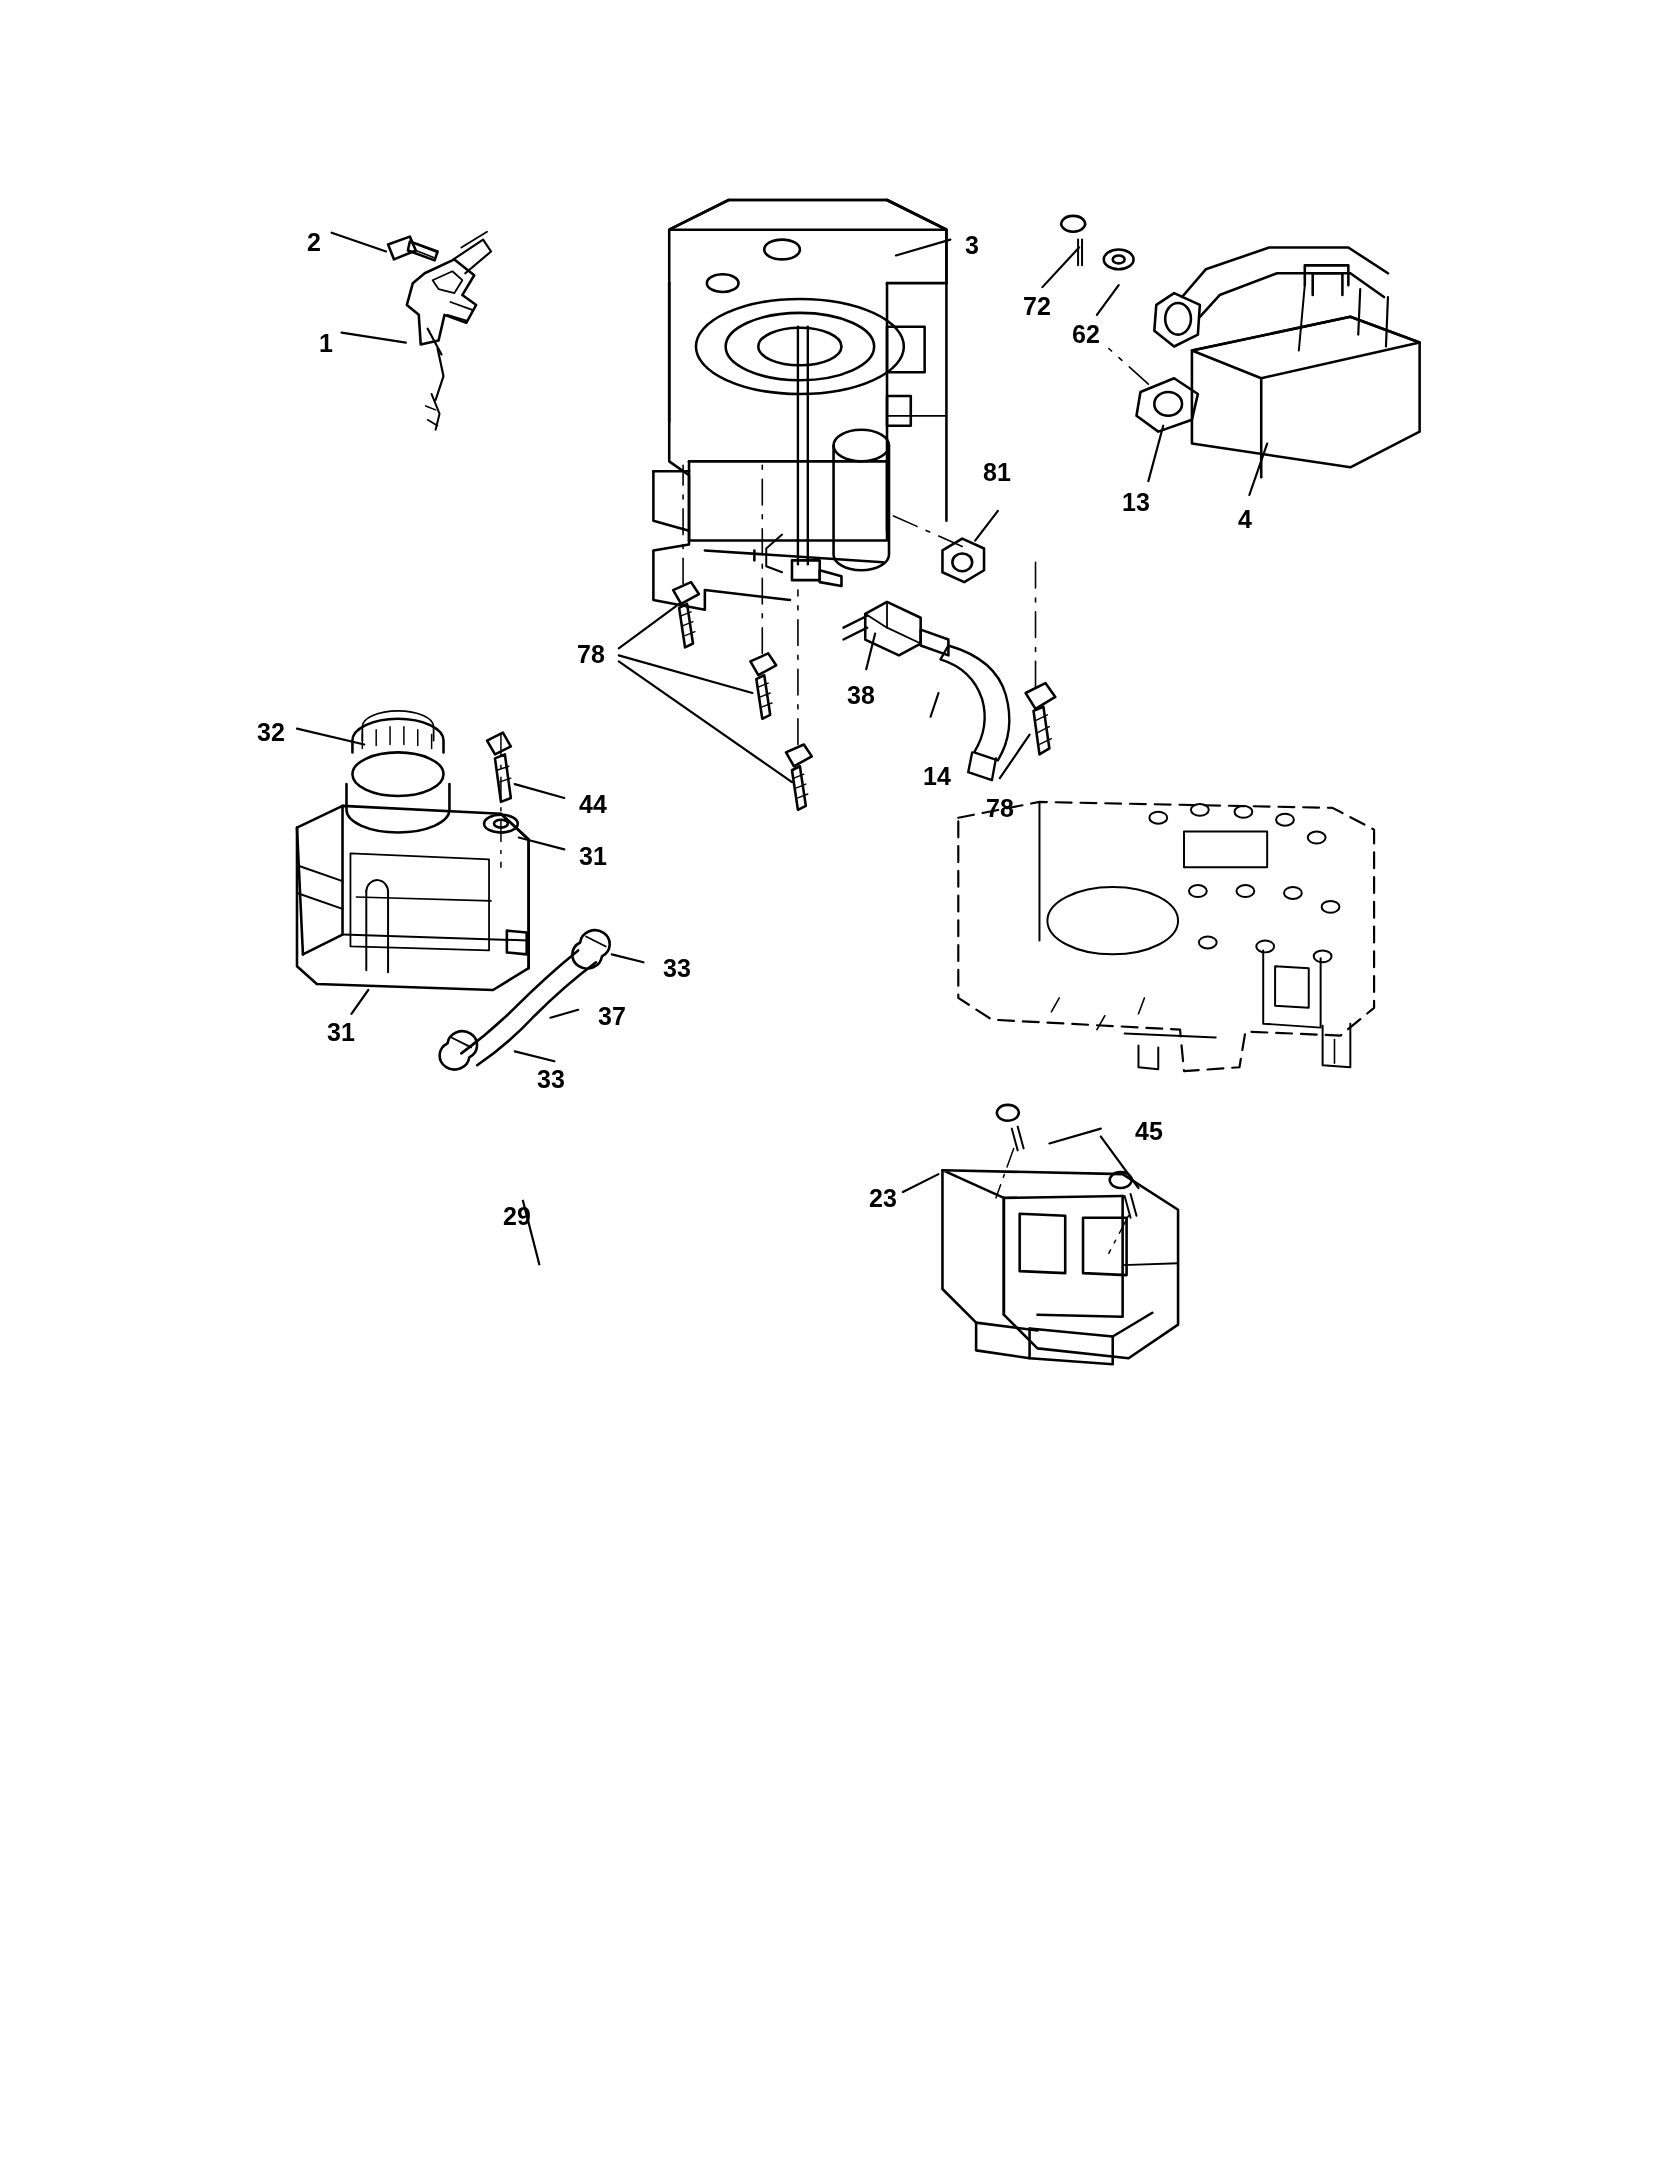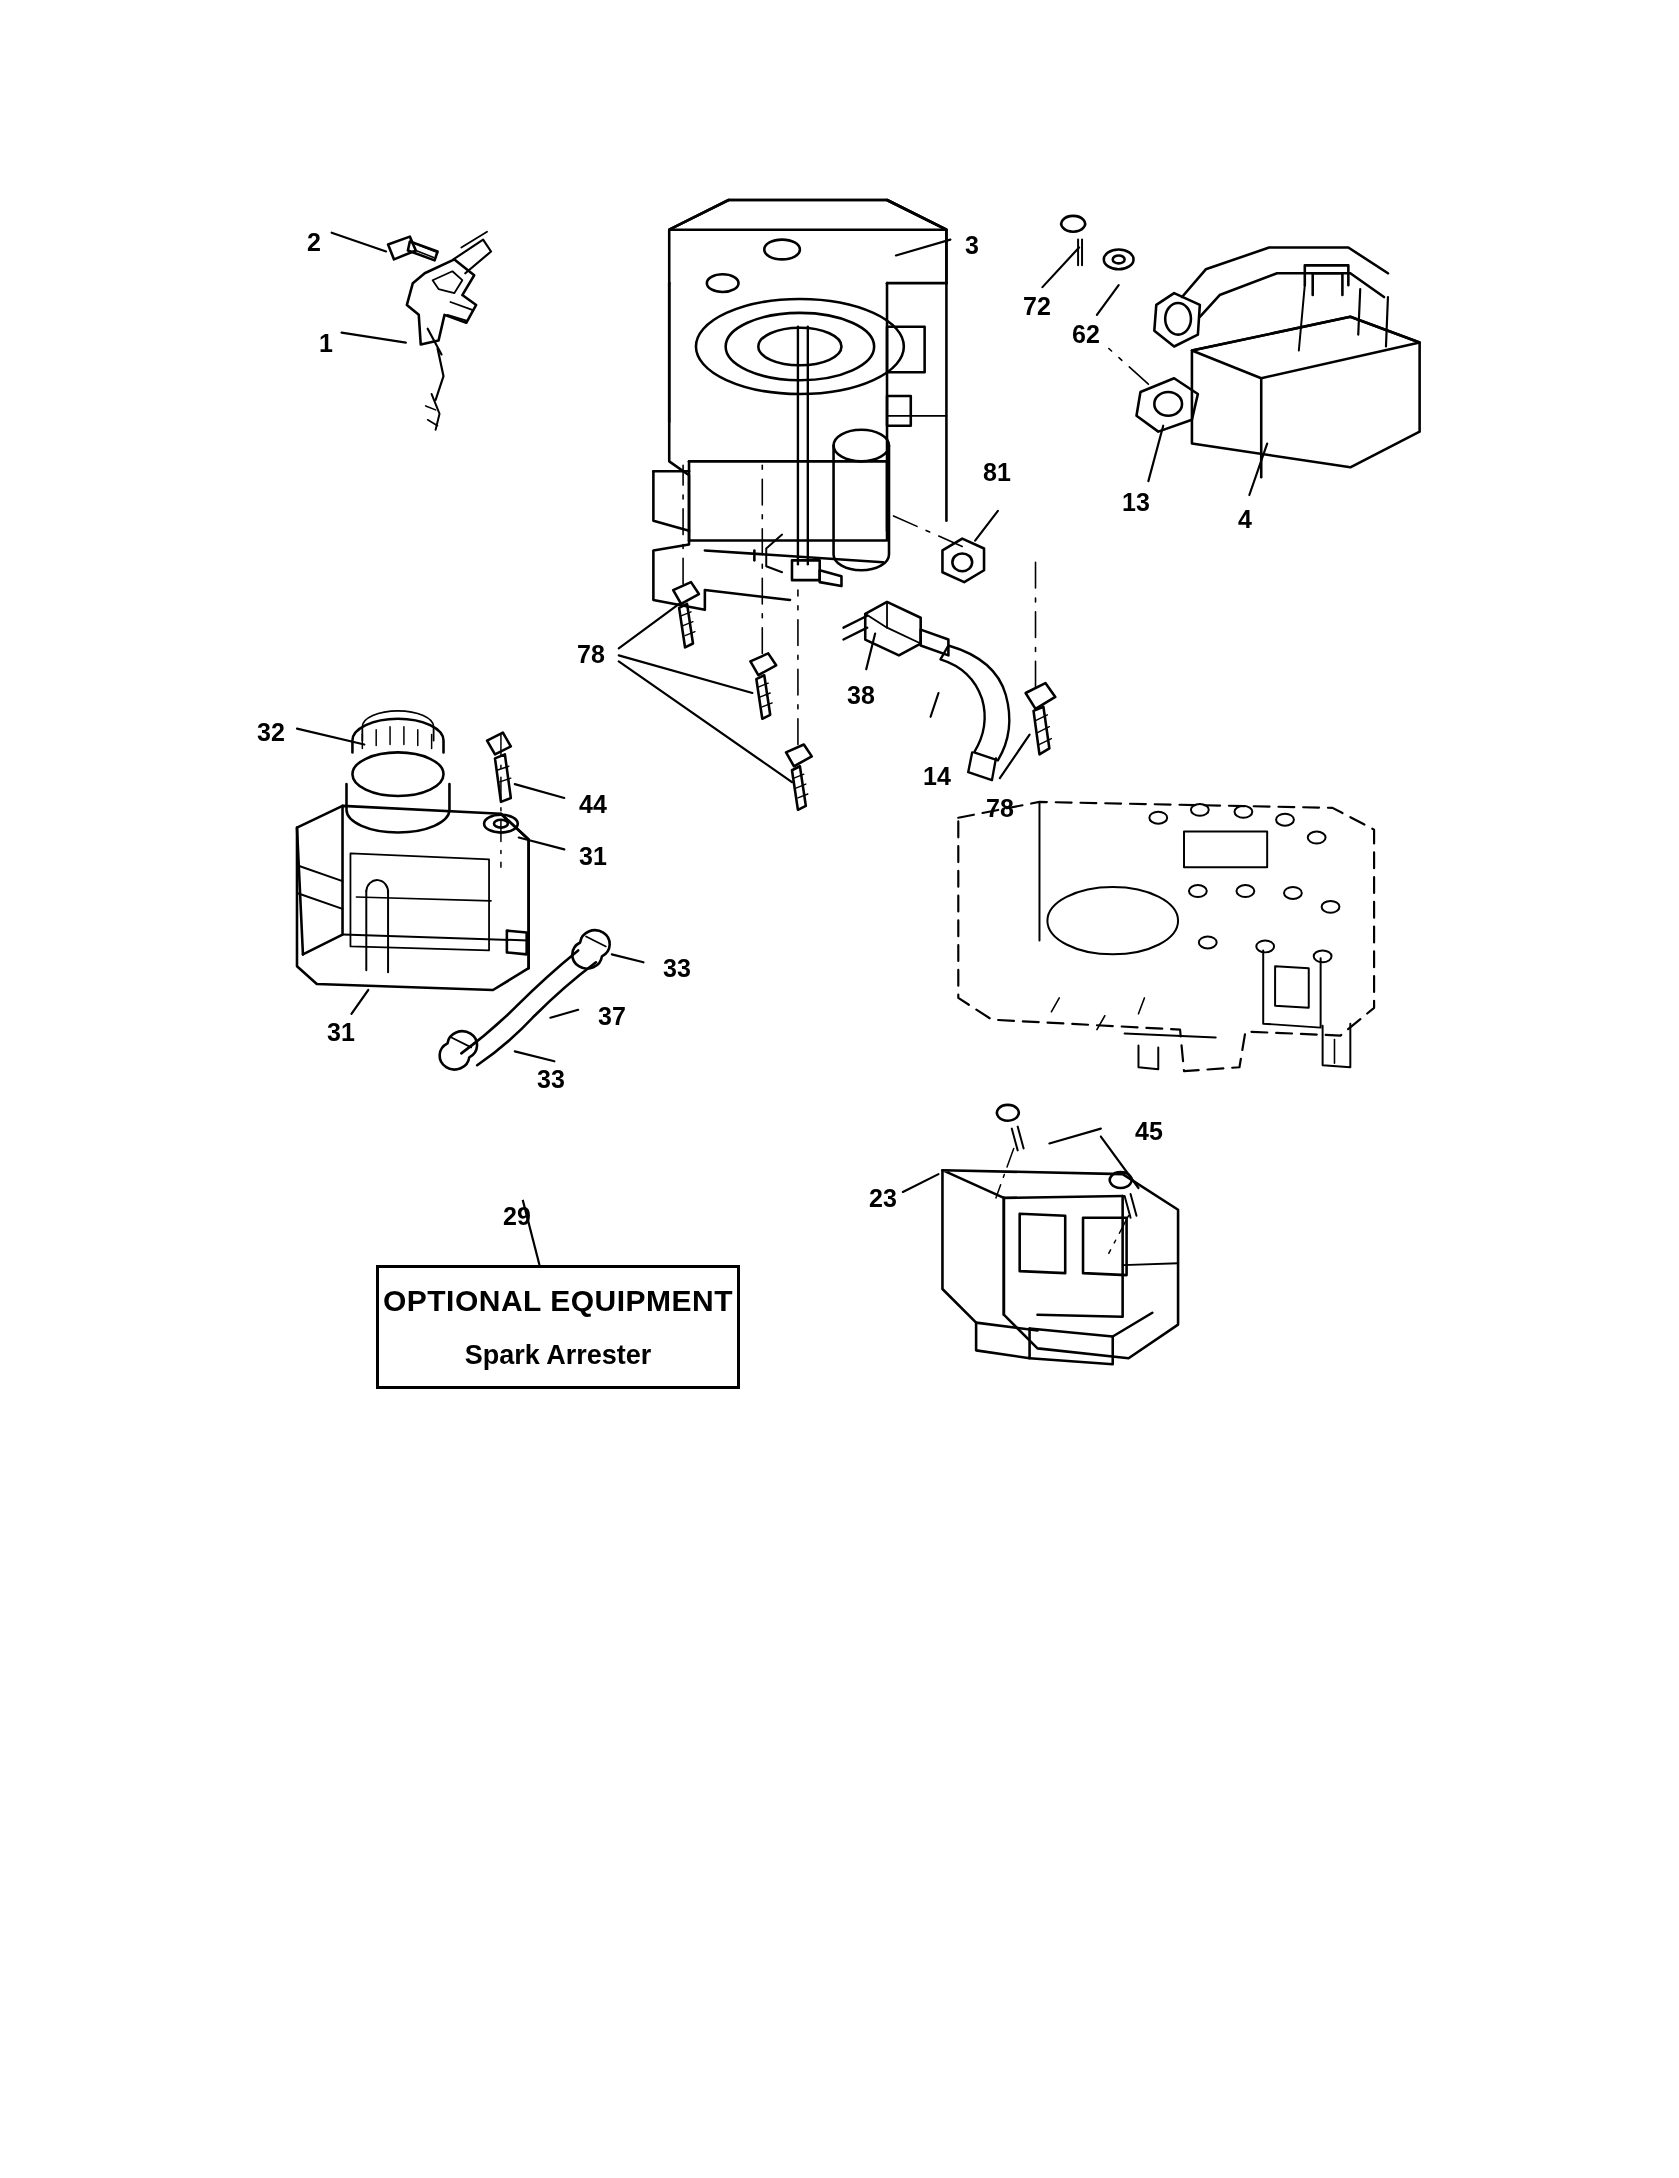--- a/index.html
+++ b/index.html
@@ -382,19 +382,15 @@
   <div class="callout" style="left:327px; top:1020px;">31</div>
   <div class="callout" style="left:537px; top:1067px;">33</div>
   <div class="callout" style="left:503px; top:1204px;">29</div>
   <div class="callout" style="left:1135px; top:1119px;">45</div>
   <div class="callout" style="left:821px; top:1186px;margin-left:48px;">23</div>
 
   <svg class="art" viewBox="0 0 1696 2200" style="pointer-events:none;" xmlns="http://www.w3.org/2000/svg">
     <path d="M528 1212 L545 1278" stroke="#000" stroke-width="2.2" fill="none"></path>
   </svg>
 
-  <div class="optbox" style="left:376px; top:1265px; width:364px; height:124px;">
-    <div class="line1">OPTIONAL EQUIPMENT</div>
-    <div class="line2">Spark Arrester</div>
-  </div>
 
 </div>
 
 
 </body></html>

